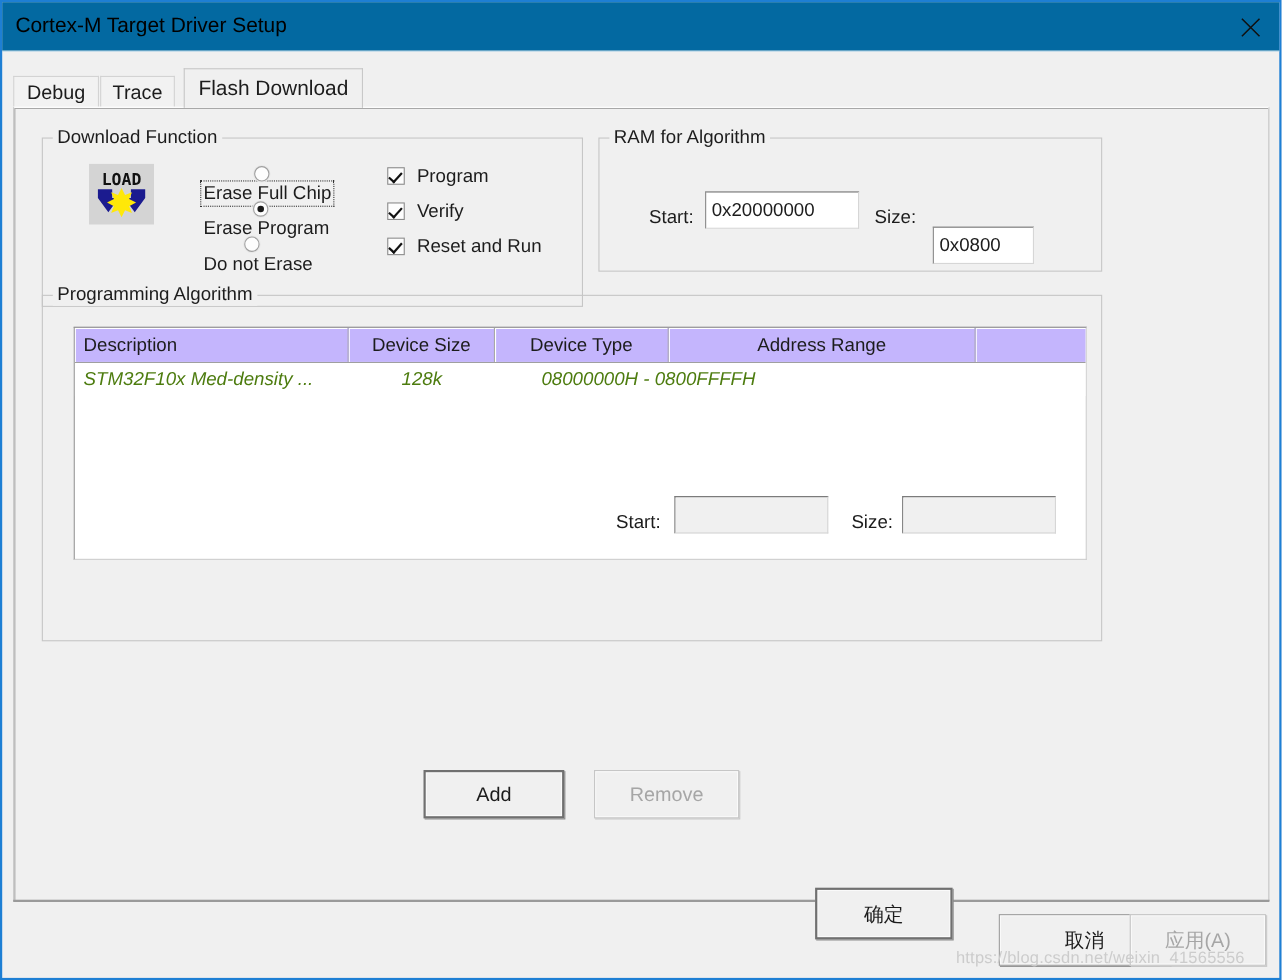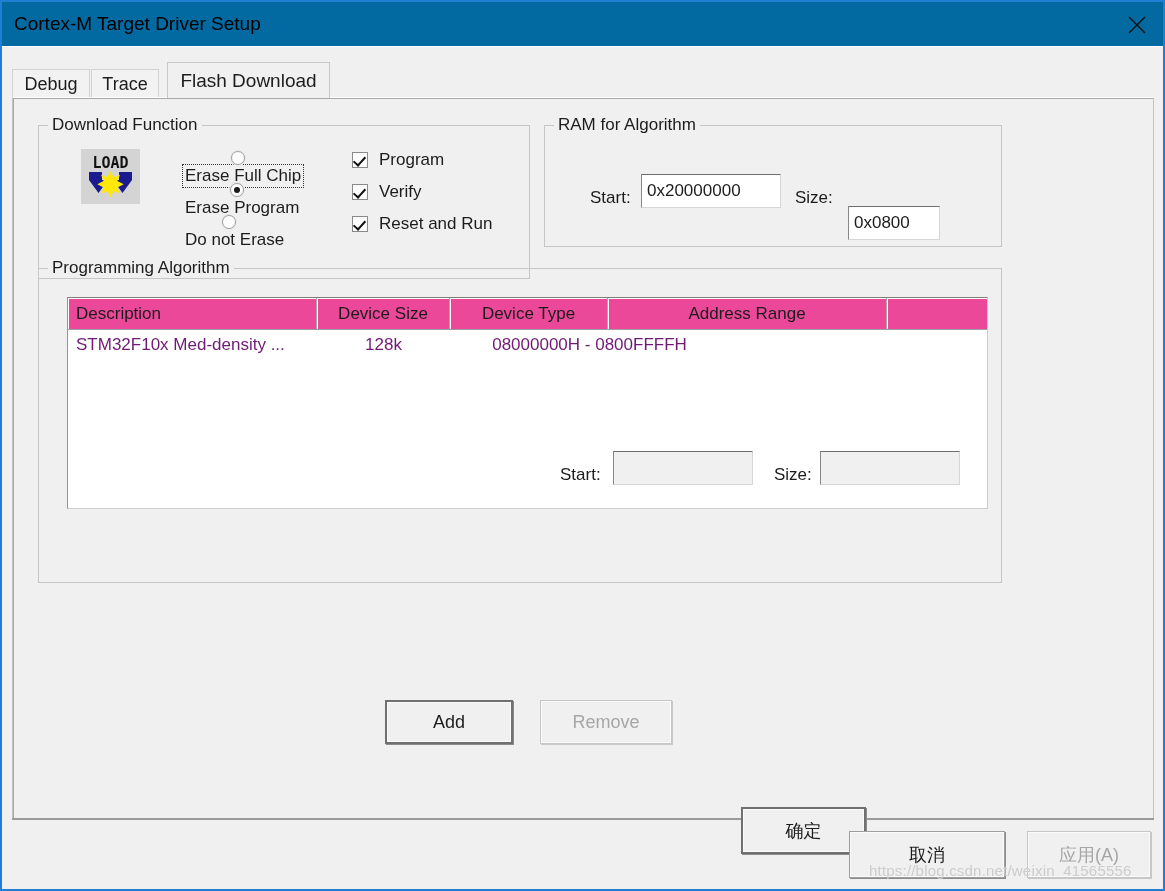--- a/index.html
+++ b/index.html
@@ -202,34 +202,34 @@
   #lv-header {
     display: flex; height: 32px;
     background: #f0f0f0;
     border-bottom: 1px solid #9f9f9f;
   }
   .lv-th {
     font-size: 17px; color: #1c1c1c;
     display: flex; align-items: center;
     border-right: 1px solid #a8a8a8;
     box-shadow: inset 0 1px 0 #ffffff, inset 1px 0 0 #ffffff;
-    background: #ec4899;
+    background: #c4b5fd;
     white-space: nowrap; overflow: hidden;
   }
   .lv-th.c0 { width: 249px; padding-left: 8px; }
   .lv-th.c1 { width: 133px; justify-content: center; }
   .lv-th.c2 { width: 158px; justify-content: center; }
   .lv-th.c3 { width: 279px; justify-content: center; }
   .lv-th.c4 { width: 100px; border-right: none; }
 
   .lv-row { display: flex; height: 30px; background: #ffffff; }
   .lv-td {
-    font-size: 17px; color: #701a75;
-    display: flex; align-items: center;
-    white-space: nowrap; overflow: hidden;
+    font-size: 17px; color: #4d7c0f;
+    display: flex; align-items: center;
+    white-space: nowrap; overflow: hidden; font-style: italic;
   }
   .lv-td.c0 { width: 249px; padding-left: 8px; }
   .lv-td.c1 { width: 133px; justify-content: center; }
   .lv-td.c2 { width: 158px; justify-content: center; }
   .lv-td.c3 { width: 279px; justify-content: center; }
   .lv-td.c4 { width: 100px; }
 
   
   .btn {
     position: absolute;
@@ -240,21 +240,21 @@
     display: flex; align-items: center; justify-content: center;
     cursor: default; white-space: nowrap;
   }
   .btn.disabled { color: #a6a6a6; box-shadow: 1px 1px 0 #c8c8c8, inset 0 0 0 1px #fafafa; border-color: #c6c6c6; }
   .btn.default  { border: 2px solid #707070; box-shadow: 1px 1px 0 #8c8c8c, inset 0 0 0 1px #fafafa; }
 
   #btn-add    { left: 372px; top: 602px; width: 128px; height: 44px; }
   #btn-remove { left: 527px; top: 602px; width: 132px; height: 44px; }
 
   #btn-ok     { left: 739px; top: 805px; width: 125px; height: 47px; }
-  #btn-cancel { left: 847px; top: 829px; width: 156px; height: 47px; }
+  #btn-cancel { left: 906px; top: 829px; width: 156px; height: 47px; }
   #btn-apply  { left: 1025px; top: 829px; width: 124px; height: 47px; }
 
   #watermark {
     position: absolute; left: 867px; top: 860px;
     font-size: 15px; color: #cccccc;
     white-space: nowrap; letter-spacing: 0.2px;
     user-select: none;
   }
 </style>
 </head>

